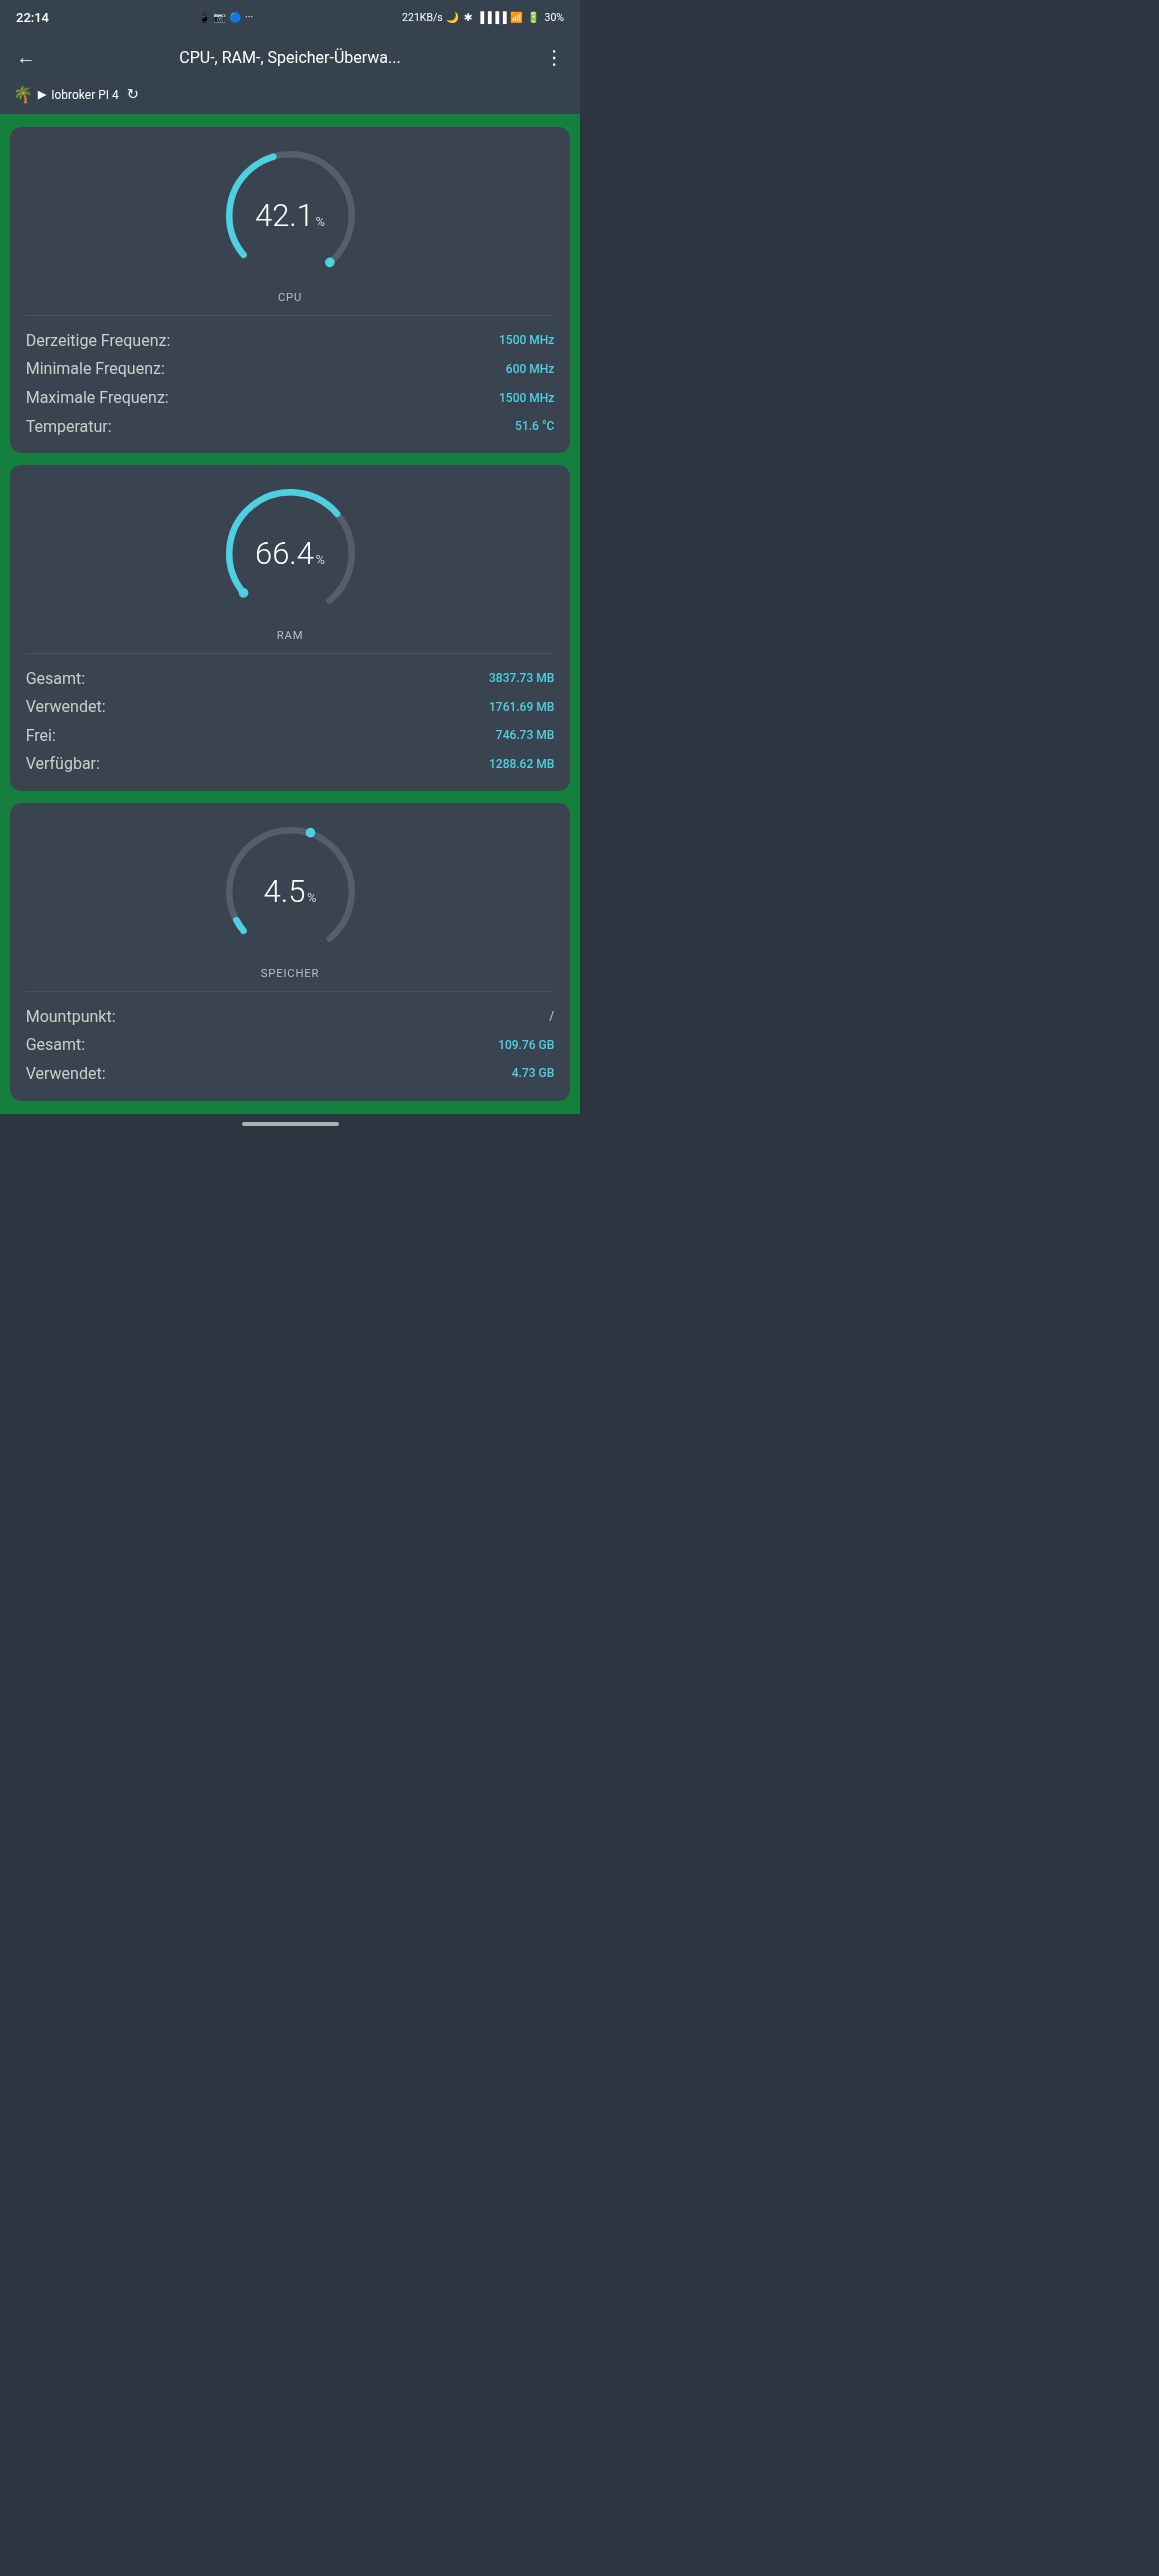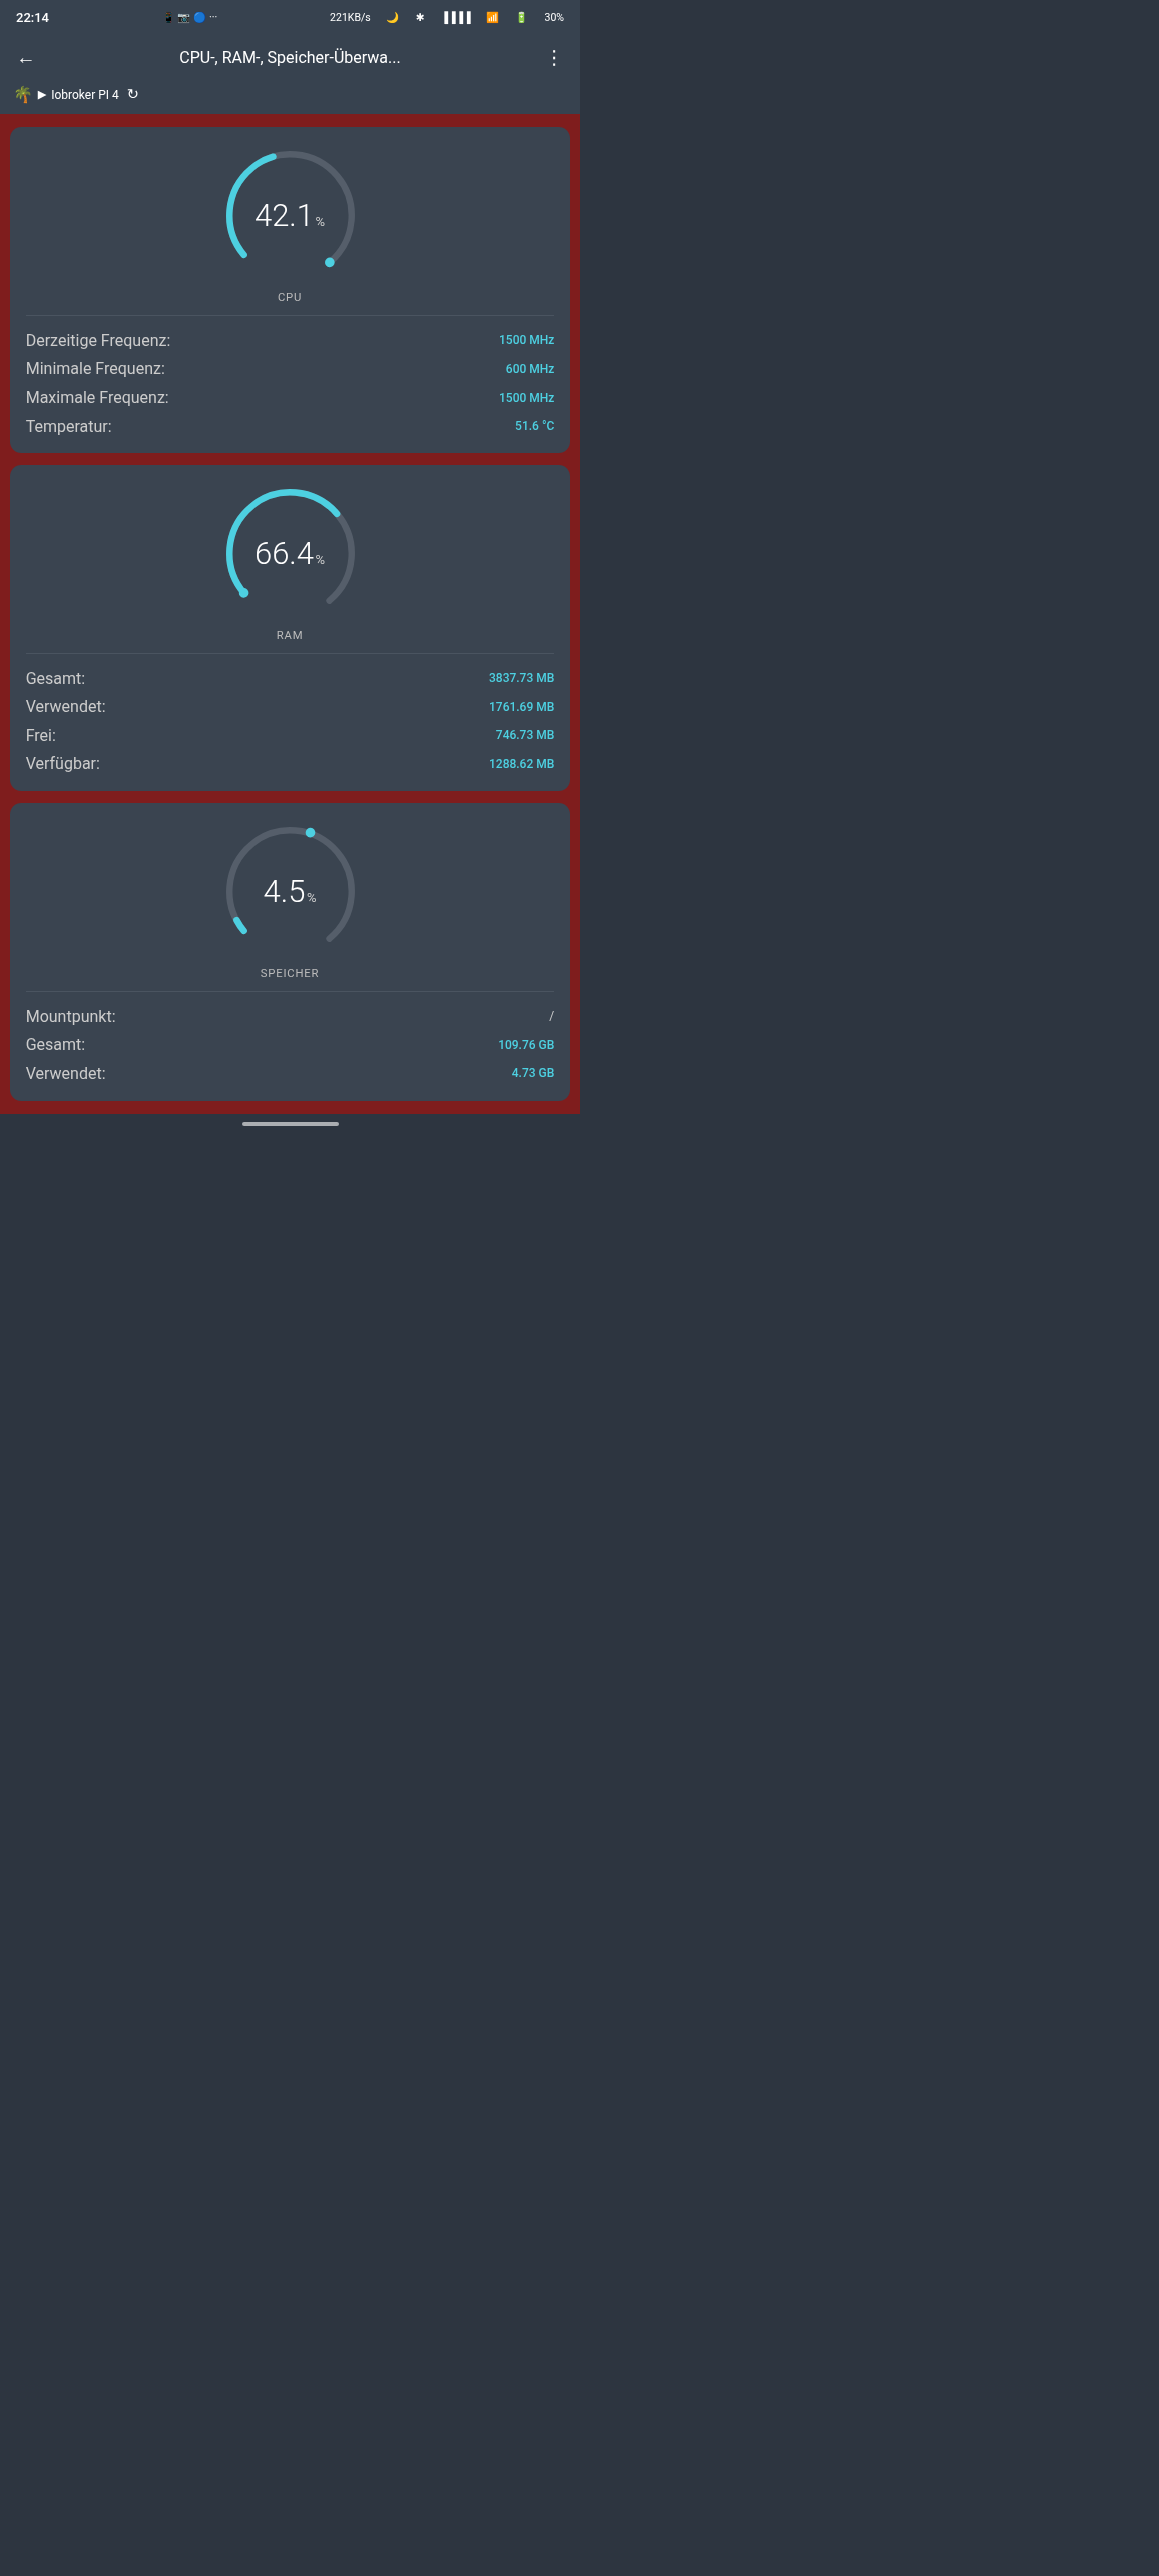--- a/index.html
+++ b/index.html
@@ -30,21 +30,21 @@
     .status-icons {
       display: flex;
       align-items: center;
       gap: 4.8px;
       color: #fff;
       font-size: 10.5px;
     }
     .status-right {
       display: flex;
       align-items: center;
-      gap: 16px;
+      gap: 4px;
       color: #fff;
       font-size: 10.5px;
     }
 
     
     .top-bar {
       background: #37424f;
       padding: 8px 13px;
       display: flex;
       align-items: center;
@@ -85,21 +85,21 @@
     }
     .breadcrumb-refresh {
       color: #fff;
       font-size: 14.5px;
       margin-left: 3.2px;
       cursor: pointer;
     }
 
     
     .content {
-      background: #7f1d1d;
+      background: #15803d;
       padding: 13px 9.7px;
       display: flex;
       flex-direction: column;
       gap: 11.3px;
     }
 
     
     .card {
       background: #3a4450;
       border-radius: 11.3px;

